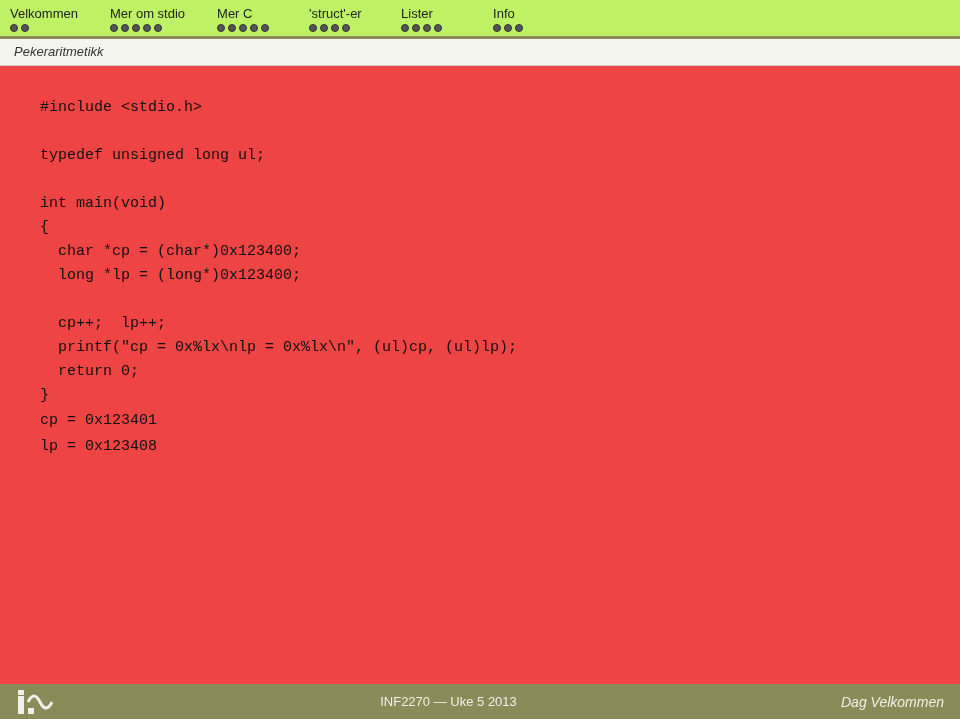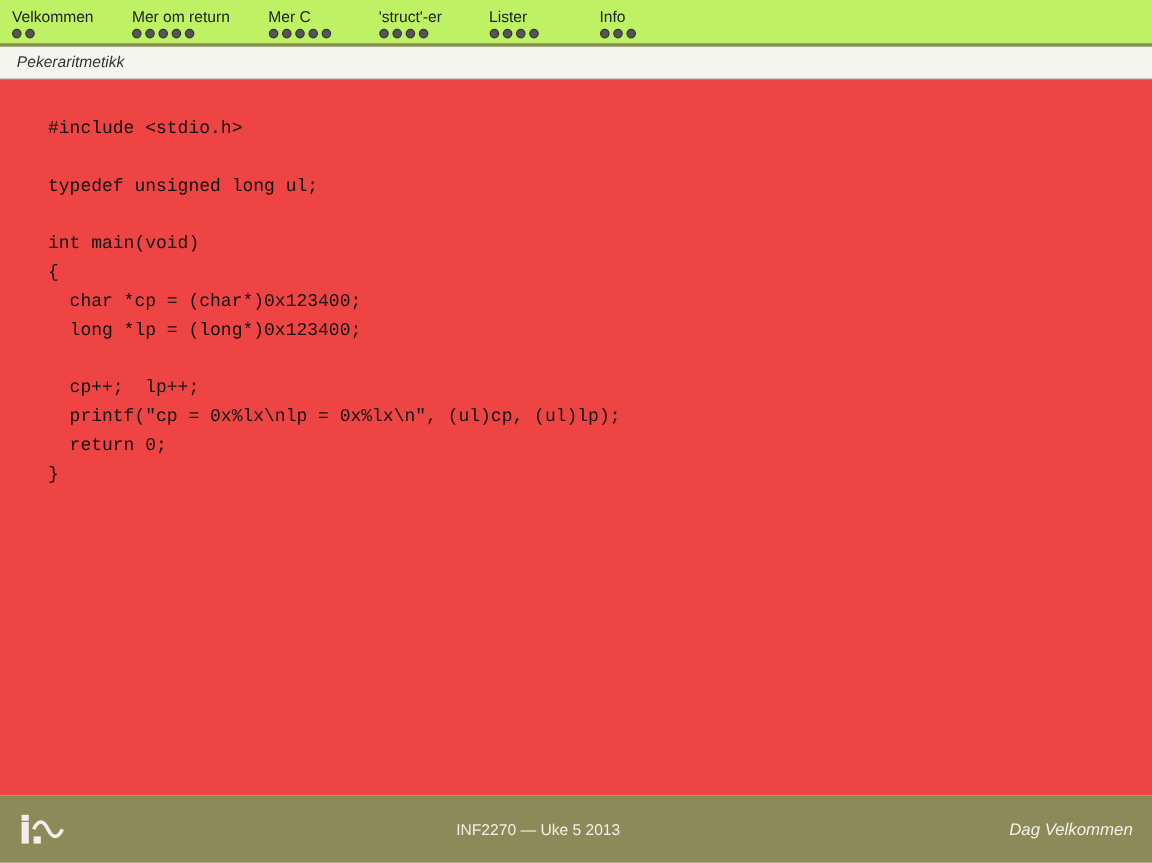--- a/index.html
+++ b/index.html
@@ -122,21 +122,21 @@
     }
 
     
     .footer {
       background: #8b8b5a;
       display: flex;
       flex-direction: row;
       align-items: center;
       padding: 6px 16px;
       justify-content: space-between;
-      height: 56px;
+      height: 35px;
     }
 
     .footer-logo {
       display: flex;
       align-items: center;
     }
 
     .footer-logo svg {
       height: 28px;
       width: 40px;
@@ -163,21 +163,21 @@
 
   <div class="nav-item">
     <span class="nav-label">Velkommen</span>
     <div class="nav-dots">
       <span class="dot filled"></span>
       <span class="dot filled"></span>
     </div>
   </div>
 
   <div class="nav-item">
-    <span class="nav-label">Mer om return</span>
+    <span class="nav-label">Mer om stdio</span>
     <div class="nav-dots">
       <span class="dot filled"></span>
       <span class="dot filled"></span>
       <span class="dot filled"></span>
       <span class="dot filled"></span>
       <span class="dot filled"></span>
     </div>
   </div>
 
   <div class="nav-item">
@@ -233,20 +233,22 @@
 
 int main(void)
 {
   char *cp = (char*)0x123400;
   long *lp = (long*)0x123400;
 
   cp++;  lp++;
   printf("cp = 0x%lx\nlp = 0x%lx\n", (ul)cp, (ul)lp);
   return 0;
 }</pre>
+  <pre class="output-block">cp = 0x123401
+lp = 0x123408</pre>
 </div>
 
 <footer class="footer">
   <div class="footer-logo">
     <svg viewBox="0 0 40 28" xmlns="http://www.w3.org/2000/svg">
 
       <rect x="2" y="8" width="6" height="18" fill="#f0f0e8"></rect>
       <rect x="2" y="2" width="6" height="5" fill="#f0f0e8"></rect>
       <path d="M12 14 Q18 2 24 14 Q30 26 36 14" stroke="#f0f0e8" stroke-width="3" fill="none"></path>
       <rect x="12" y="20" width="6" height="6" fill="#f0f0e8"></rect>

